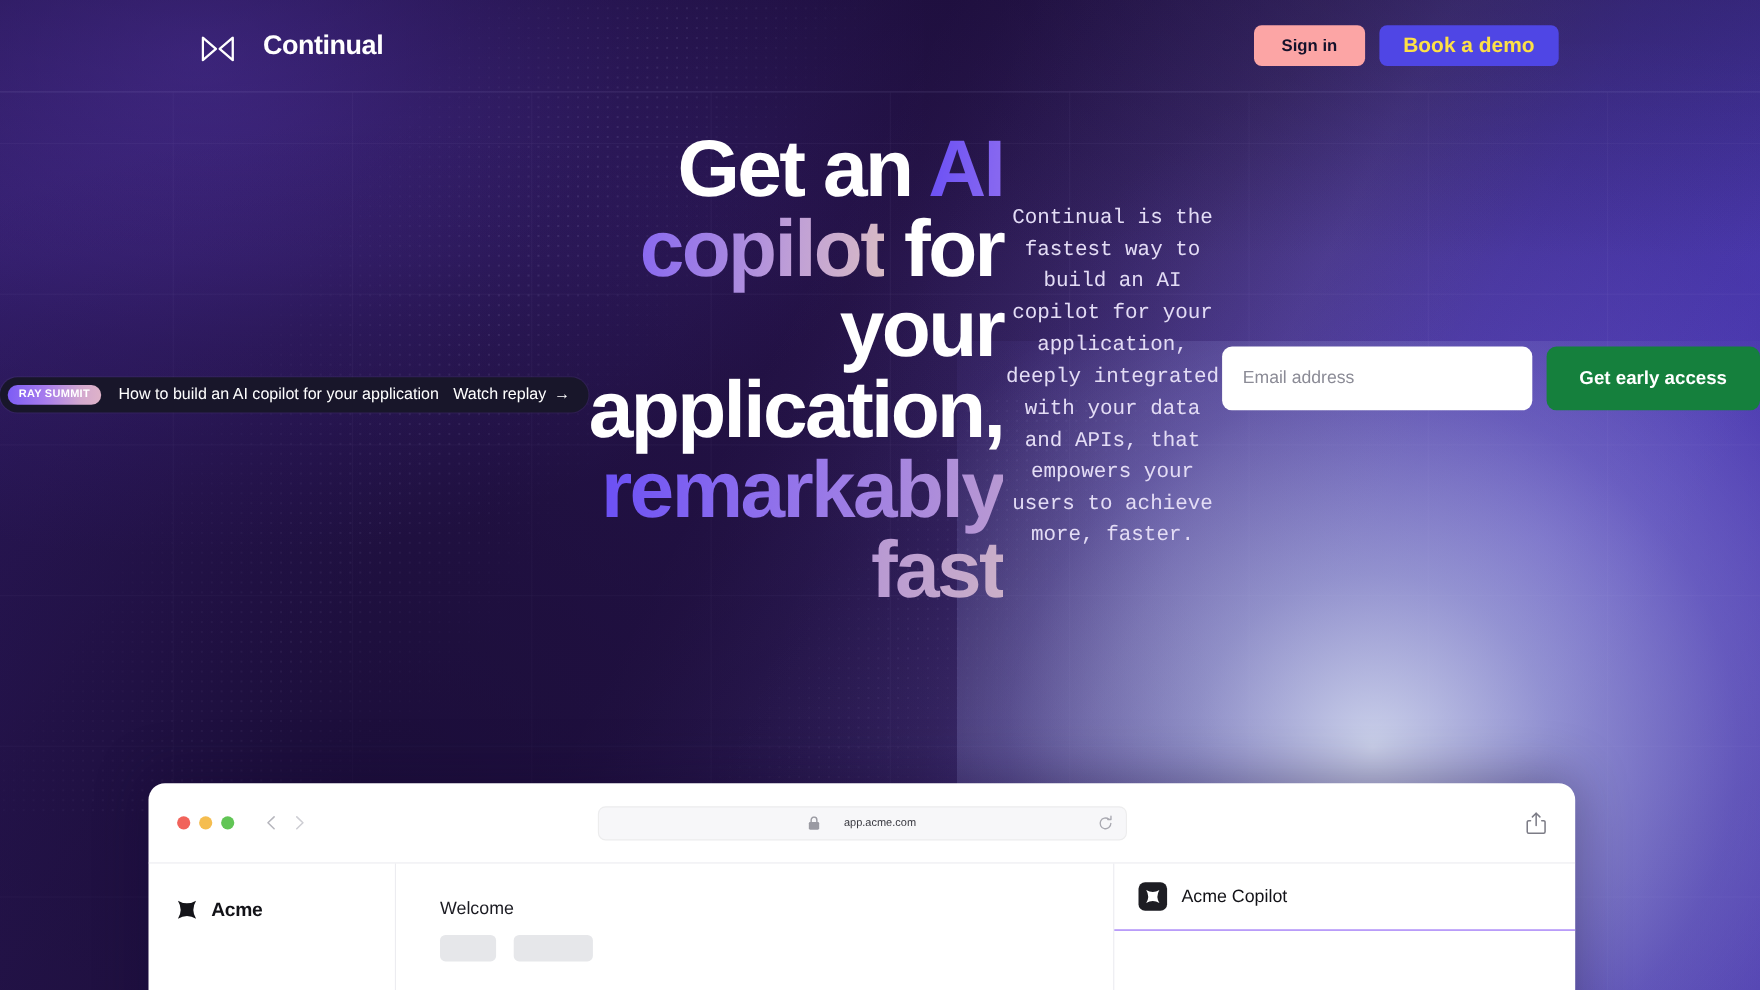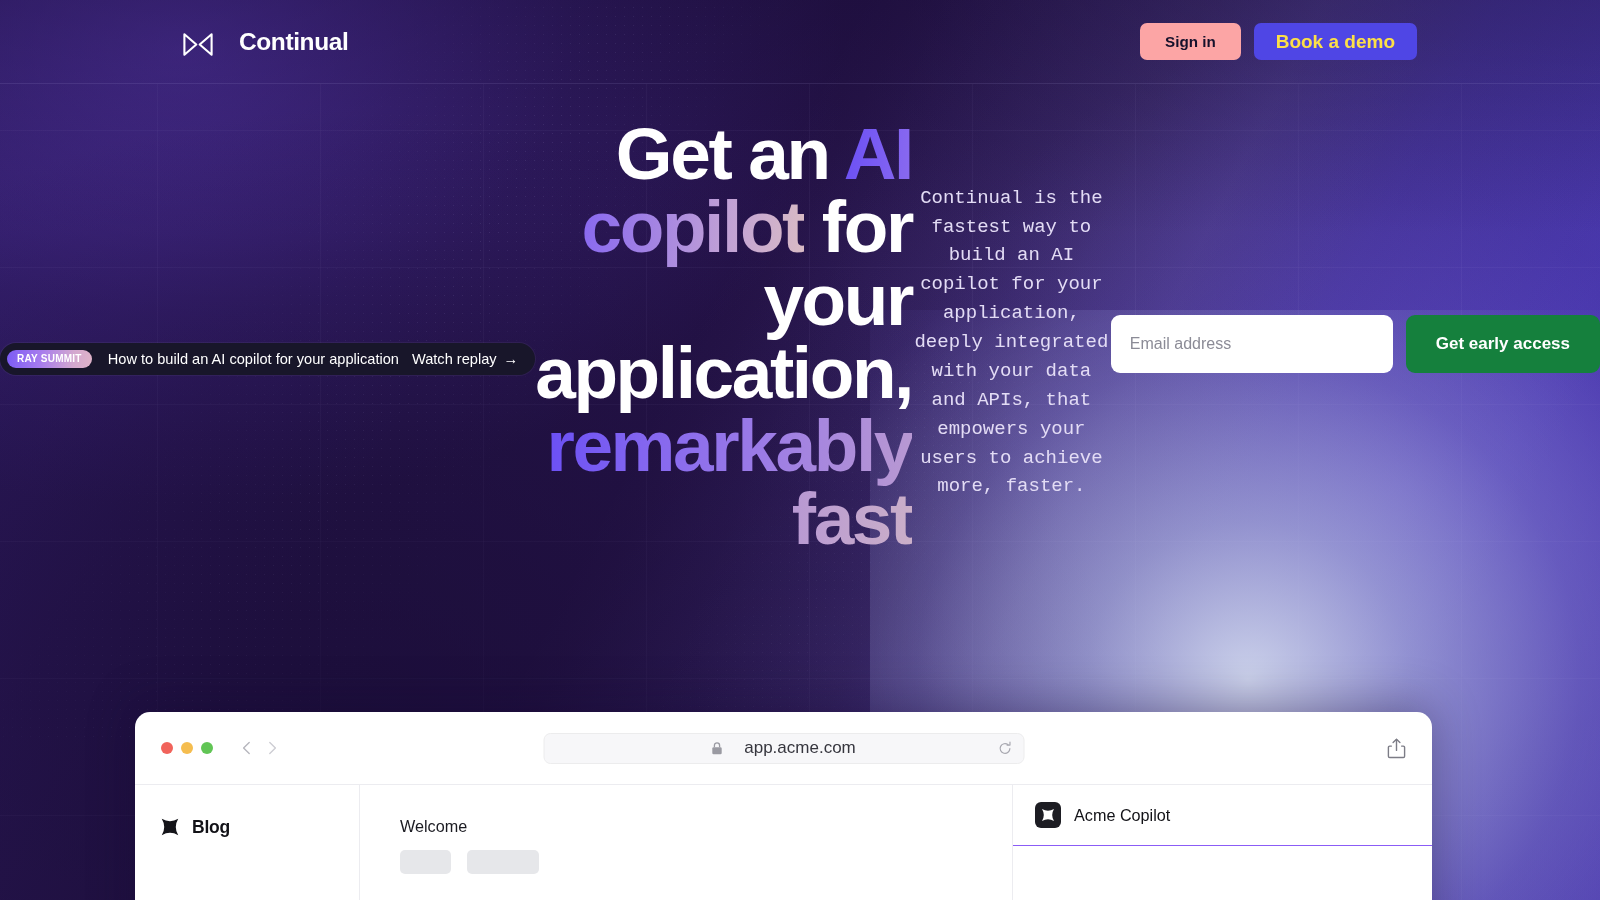--- a/index.html
+++ b/index.html
@@ -390,21 +390,21 @@
     background: #f7f7f9;
     border: 1px solid #ececed;
     border-radius: 7px;
     display: flex;
     align-items: center;
     justify-content: center;
     gap: 7px;
     cursor: text;
   }
   .url-lock { width: 11px; height: 13px; color: #9a9aa2; display: block; }
-  .url-text { font-size: 17px; color: #36363e; margin-left: 15px; }
+  .url-text { font-size: 10px; color: #36363e; margin-left: 15px; }
   .url-reload {
     position: absolute;
     right: 11px;
     width: 15px; height: 15px;
     color: #a9a9b1;
     cursor: pointer;
   }
   .share-btn {
     position: absolute;
     right: 26px;
@@ -541,21 +541,21 @@
     </svg>
   </div>
 
   <div class="browser-body">
 
     <aside class="app-sidebar">
       <div class="app-brand">
         <svg class="app-brand-mark" viewBox="0 0 24 24">
           <path d="M3 3 Q12 8.4 21 3 Q15.6 12 21 21 Q12 15.6 3 21 Q8.4 12 3 3 Z" fill="#141419"></path>
         </svg>
-        <span class="app-brand-name">Blog</span>
+        <span class="app-brand-name">Acme</span>
       </div>
     </aside>
 
     <main class="app-main">
       <div class="app-welcome">Welcome</div>
       <div class="skeleton-row">
         <div class="sk a"></div>
         <div class="sk b"></div>
       </div>
     </main>

